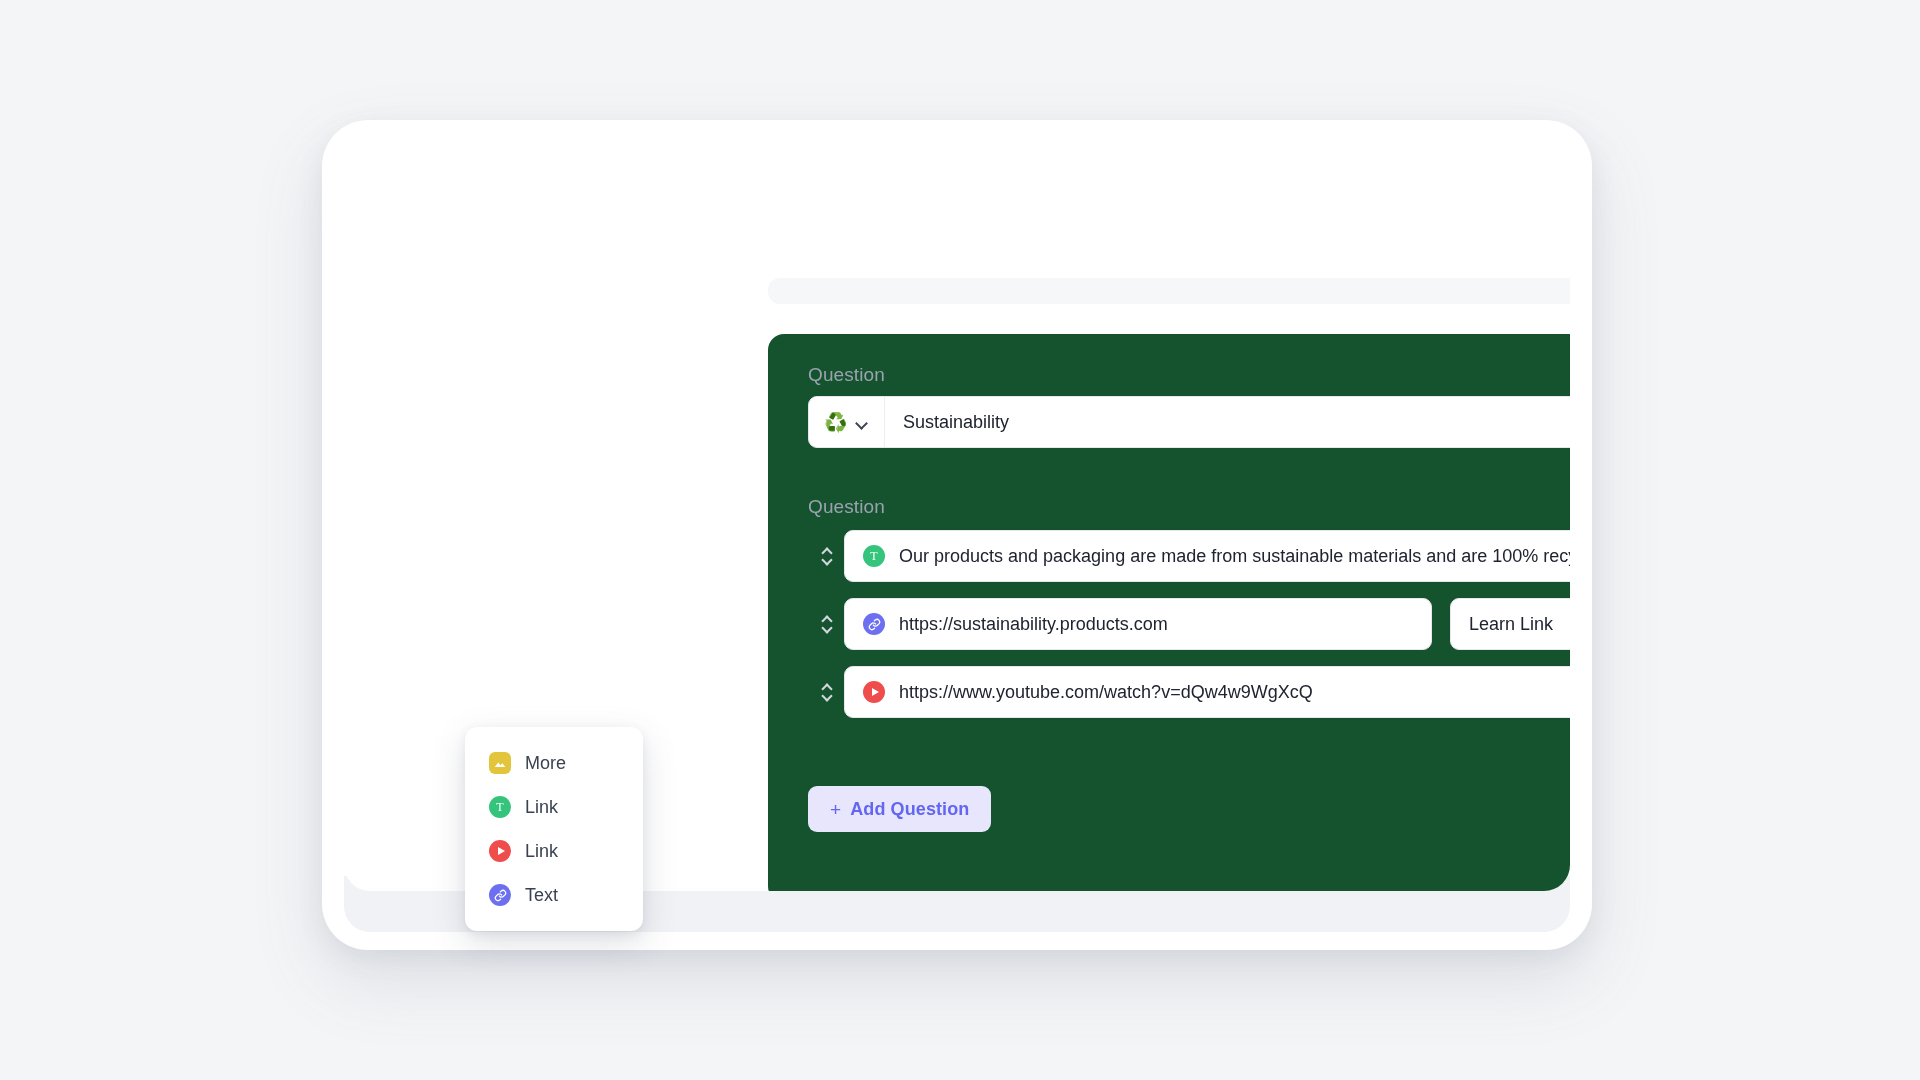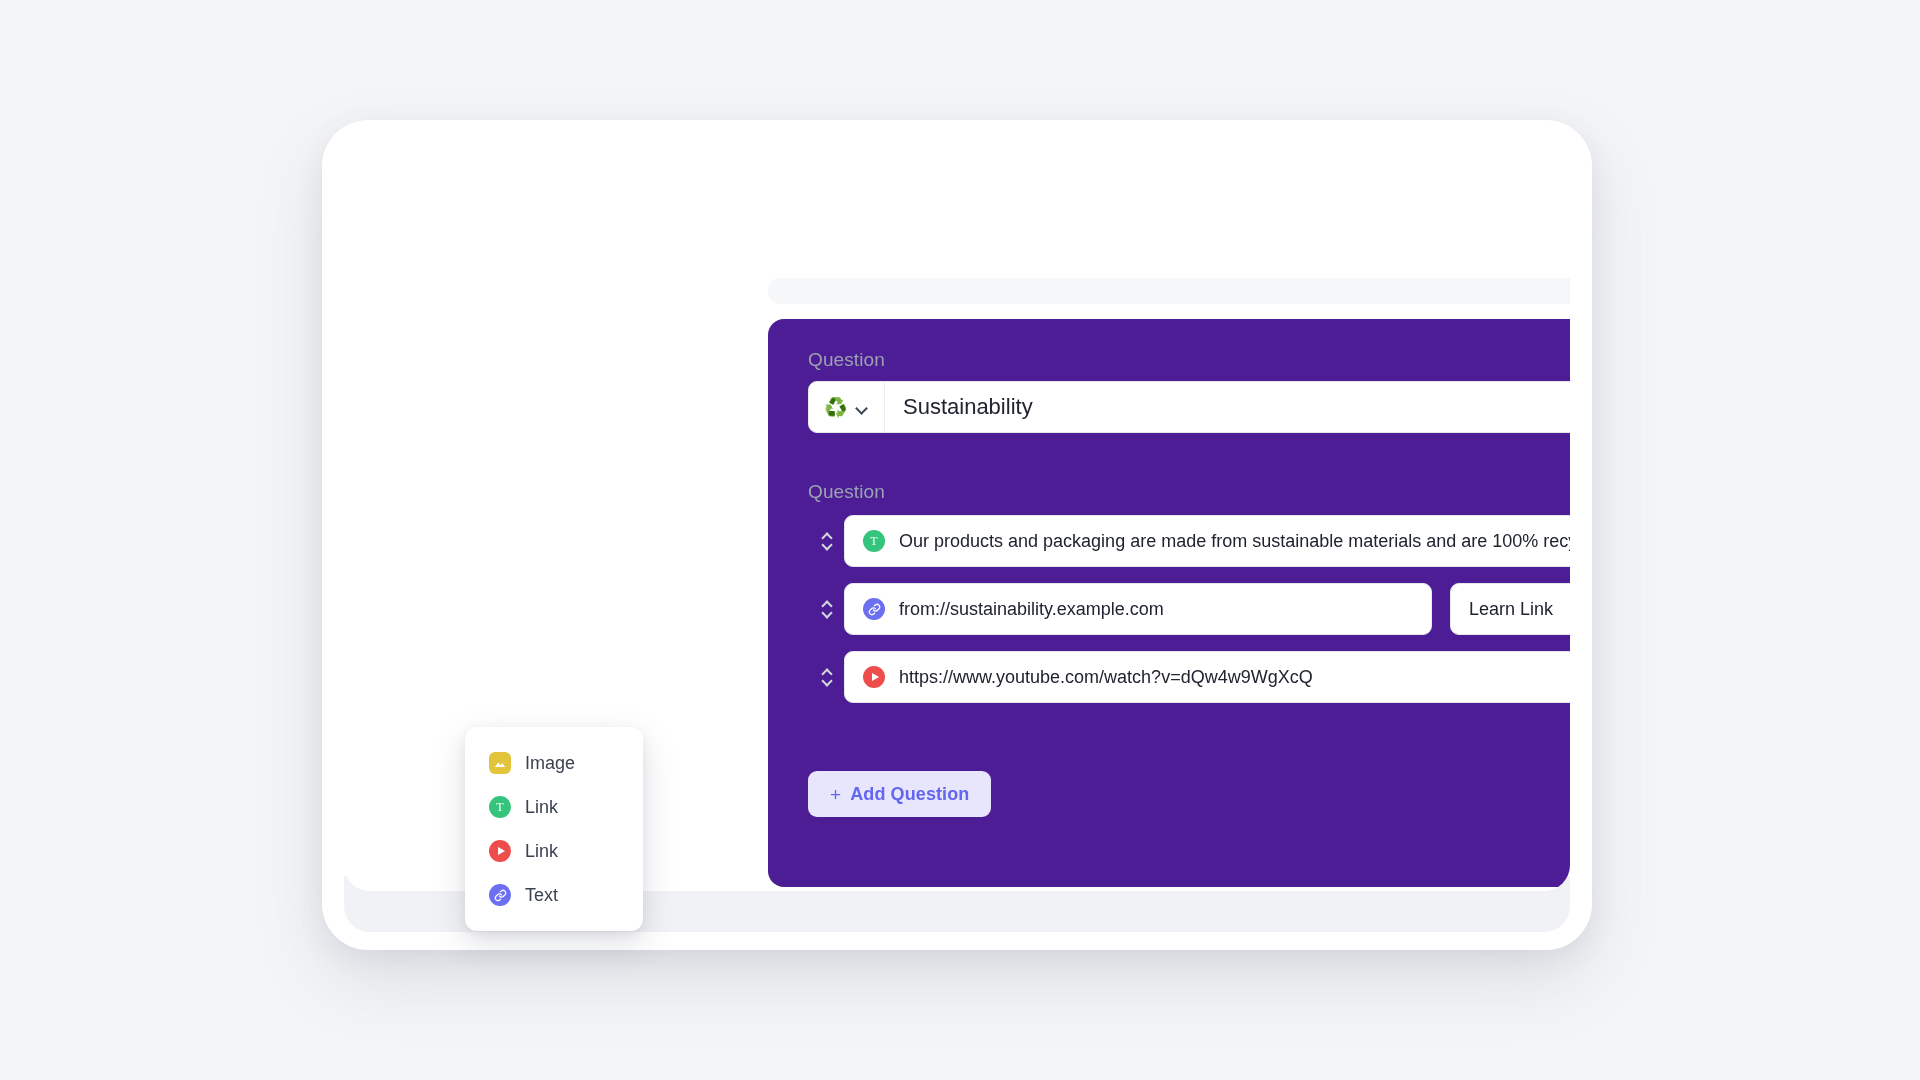--- a/index.html
+++ b/index.html
@@ -61,24 +61,24 @@
     width: 1070px;
     height: 26px;
     background: #f6f7f9;
     border-radius: 12px;
   }
 
   
   .editor-panel {
     position: absolute;
     left: 424px;
-    top: 180px;
+    top: 195px;
     width: 1070px;
     height: 568px;
-    background: #4c1d95;
+    background: #14532d;
     border-radius: 16px;
   }
 
   .field-label {
     position: absolute;
     font-size: 19px;
     color: #9aa2b1;
     letter-spacing: 0.1px;
   }
   .label-question  { left: 40px; top: 30px; }
@@ -119,21 +119,21 @@
     width: 7px; height: 7px;
     border-right: 2px solid #3c4353;
     border-bottom: 2px solid #3c4353;
     transform: rotate(45deg);
   }
   .question-input {
     flex: 1;
     display: flex;
     align-items: center;
     padding-left: 18px;
-    font-size: 22px;
+    font-size: 18px;
     color: #202430;
   }
 
   
   .responses { position: absolute; left: 40px; top: 196px; width: 990px; }
 
   .response-row {
     position: relative;
     height: 52px;
     margin-bottom: 16px;
@@ -310,21 +310,21 @@
           <i class="up"></i>
             <i class="down"></i>
         </div>
         <div class="resp-field split-main">
           <span class="badge link">
             <svg width="13" height="13" viewBox="0 0 24 24" fill="none" stroke="#ffffff" stroke-width="2.4" stroke-linecap="round">
               <path d="M10 13a5 5 0 0 0 7.5.5l3-3a5 5 0 0 0-7-7l-1.7 1.7"></path>
               <path d="M14 11a5 5 0 0 0-7.5-.5l-3 3a5 5 0 0 0 7 7l1.7-1.7"></path>
             </svg>
           </span>
-          <span>from://sustainability.example.com</span>
+          <span>https://sustainability.products.com</span>
         </div>
         <div class="resp-field split-side">
           <span>Learn Link</span>
         </div>
 
       </div>
 
       <div class="response-row">
         <div class="drag-handle">
           <i class="up"></i>
@@ -354,21 +354,21 @@
 </div>
 
 <div class="type-menu">
 
   <div class="menu-item">
     <span class="badge image">
       <svg width="14" height="14" viewBox="0 0 24 24">
         <path d="M3 19l6-8 4 5 3-3.5 5 6.5z" fill="#ffffff"></path>
       </svg>
     </span>
-    <span>Image</span>
+    <span>More</span>
   </div>
 
   <div class="menu-item">
     <span class="badge text">T</span>
     <span>Link</span>
   </div>
 
   <div class="menu-item">
     <span class="badge video">
       <span class="play-tri"></span>

